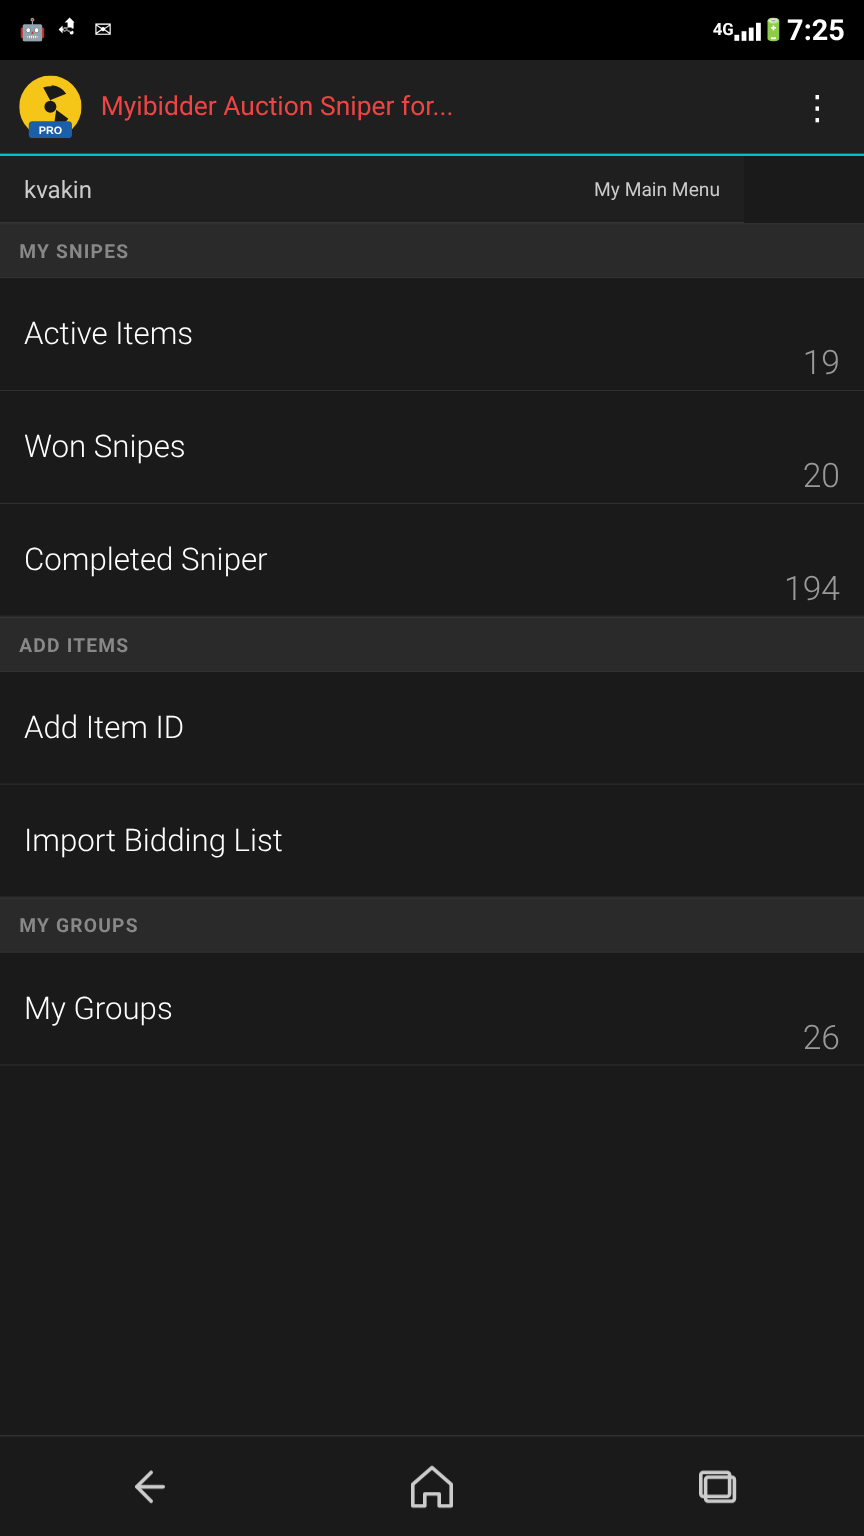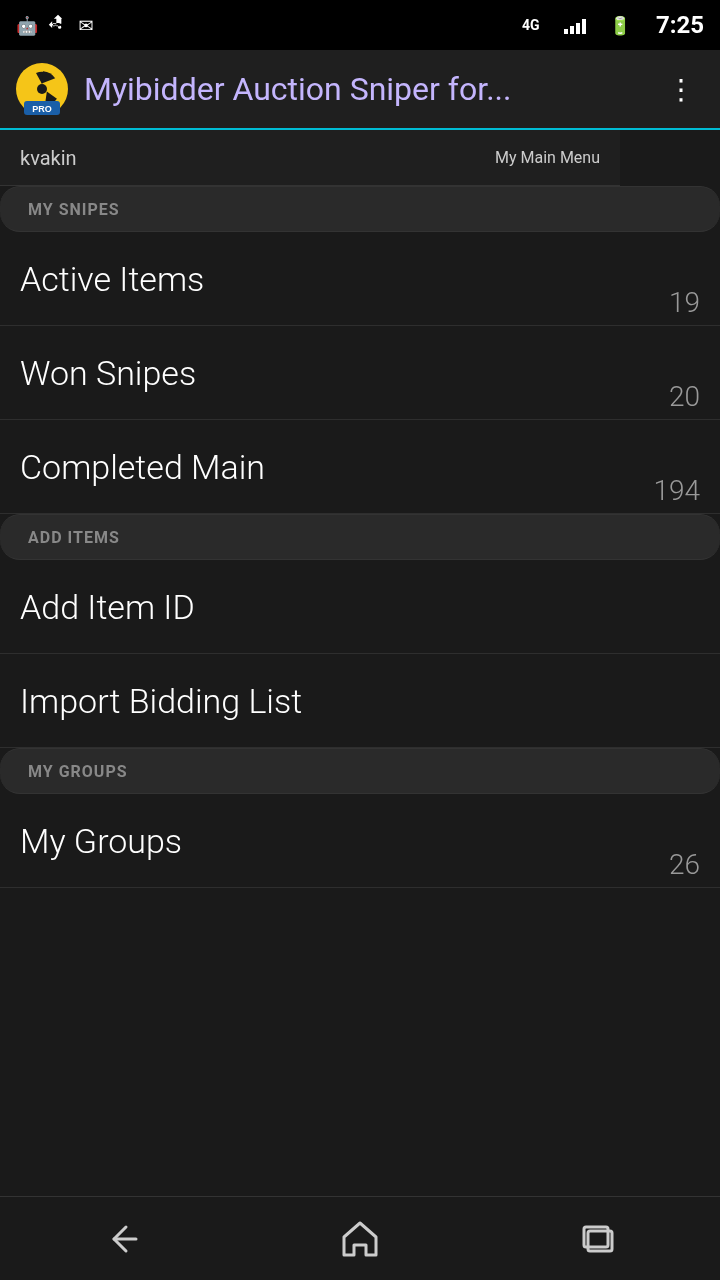--- a/index.html
+++ b/index.html
@@ -28,21 +28,21 @@
       align-items: center;
       gap: 10px;
     }
     .status-icon {
       color: #ffffff;
       font-size: 18px;
     }
     .status-right {
       display: flex;
       align-items: center;
-      gap: 24px;
+      gap: 0;
       color: #ffffff;
       font-size: 20px;
       font-weight: bold;
     }
     .status-time {
       font-size: 24px;
       font-weight: bold;
       color: #ffffff;
     }
     .signal-bars {
@@ -88,22 +88,22 @@
     .app-logo {
       width: 52px;
       height: 52px;
       position: relative;
     }
     .logo-svg {
       width: 52px;
       height: 52px;
     }
     .app-title {
-      font-size: 32px;
-      color: #c4b5fd;
+      font-size: 22px;
+      color: #ef4444;
       font-weight: 400;
     }
     .overflow-menu {
       color: #ffffff;
       font-size: 28px;
       cursor: pointer;
       padding: 8px;
       letter-spacing: 1px;
     }
 
@@ -127,24 +127,23 @@
       color: #cccccc;
     }
 
     
     .section-header {
       width: 720px;
       height: 46px;
       background: #2a2a2a;
       display: flex;
       align-items: center;
-      padding: 0 28px;
+      padding: 0 16px;
       border-top: 1px solid #333;
       border-bottom: 1px solid #333;
-      border-radius: 20px;
     }
     .section-header-text {
       font-size: 16px;
       color: #888888;
       font-weight: bold;
       letter-spacing: 1px;
       text-transform: uppercase;
     }
 
     
@@ -153,21 +152,21 @@
       height: 94px;
       background: #1a1a1a;
       display: flex;
       align-items: center;
       justify-content: space-between;
       padding: 0 20px;
       border-bottom: 1px solid #2e2e2e;
       cursor: pointer;
     }
     .menu-item-label {
-      font-size: 34px;
+      font-size: 26px;
       color: #ffffff;
       font-weight: 300;
     }
     .menu-item-count {
       font-size: 28px;
       color: #999999;
       font-weight: 300;
       margin-top: 48px;
     }
 
@@ -272,21 +271,21 @@
     <span class="menu-item-count">19</span>
   </div>
 
   <div class="menu-item">
     <span class="menu-item-label">Won Snipes</span>
     <span class="menu-item-count">20</span>
   </div>
 
 
   <div class="menu-item">
-    <span class="menu-item-label">Completed Main</span>
+    <span class="menu-item-label">Completed Sniper</span>
     <span class="menu-item-count">194</span>
   </div>
 
   <div class="section-header">
     <span class="section-header-text">ADD ITEMS</span>
   </div>
 
   <div class="menu-item">
     <span class="menu-item-label">Add Item ID</span>
     <span class="menu-item-count"></span>

